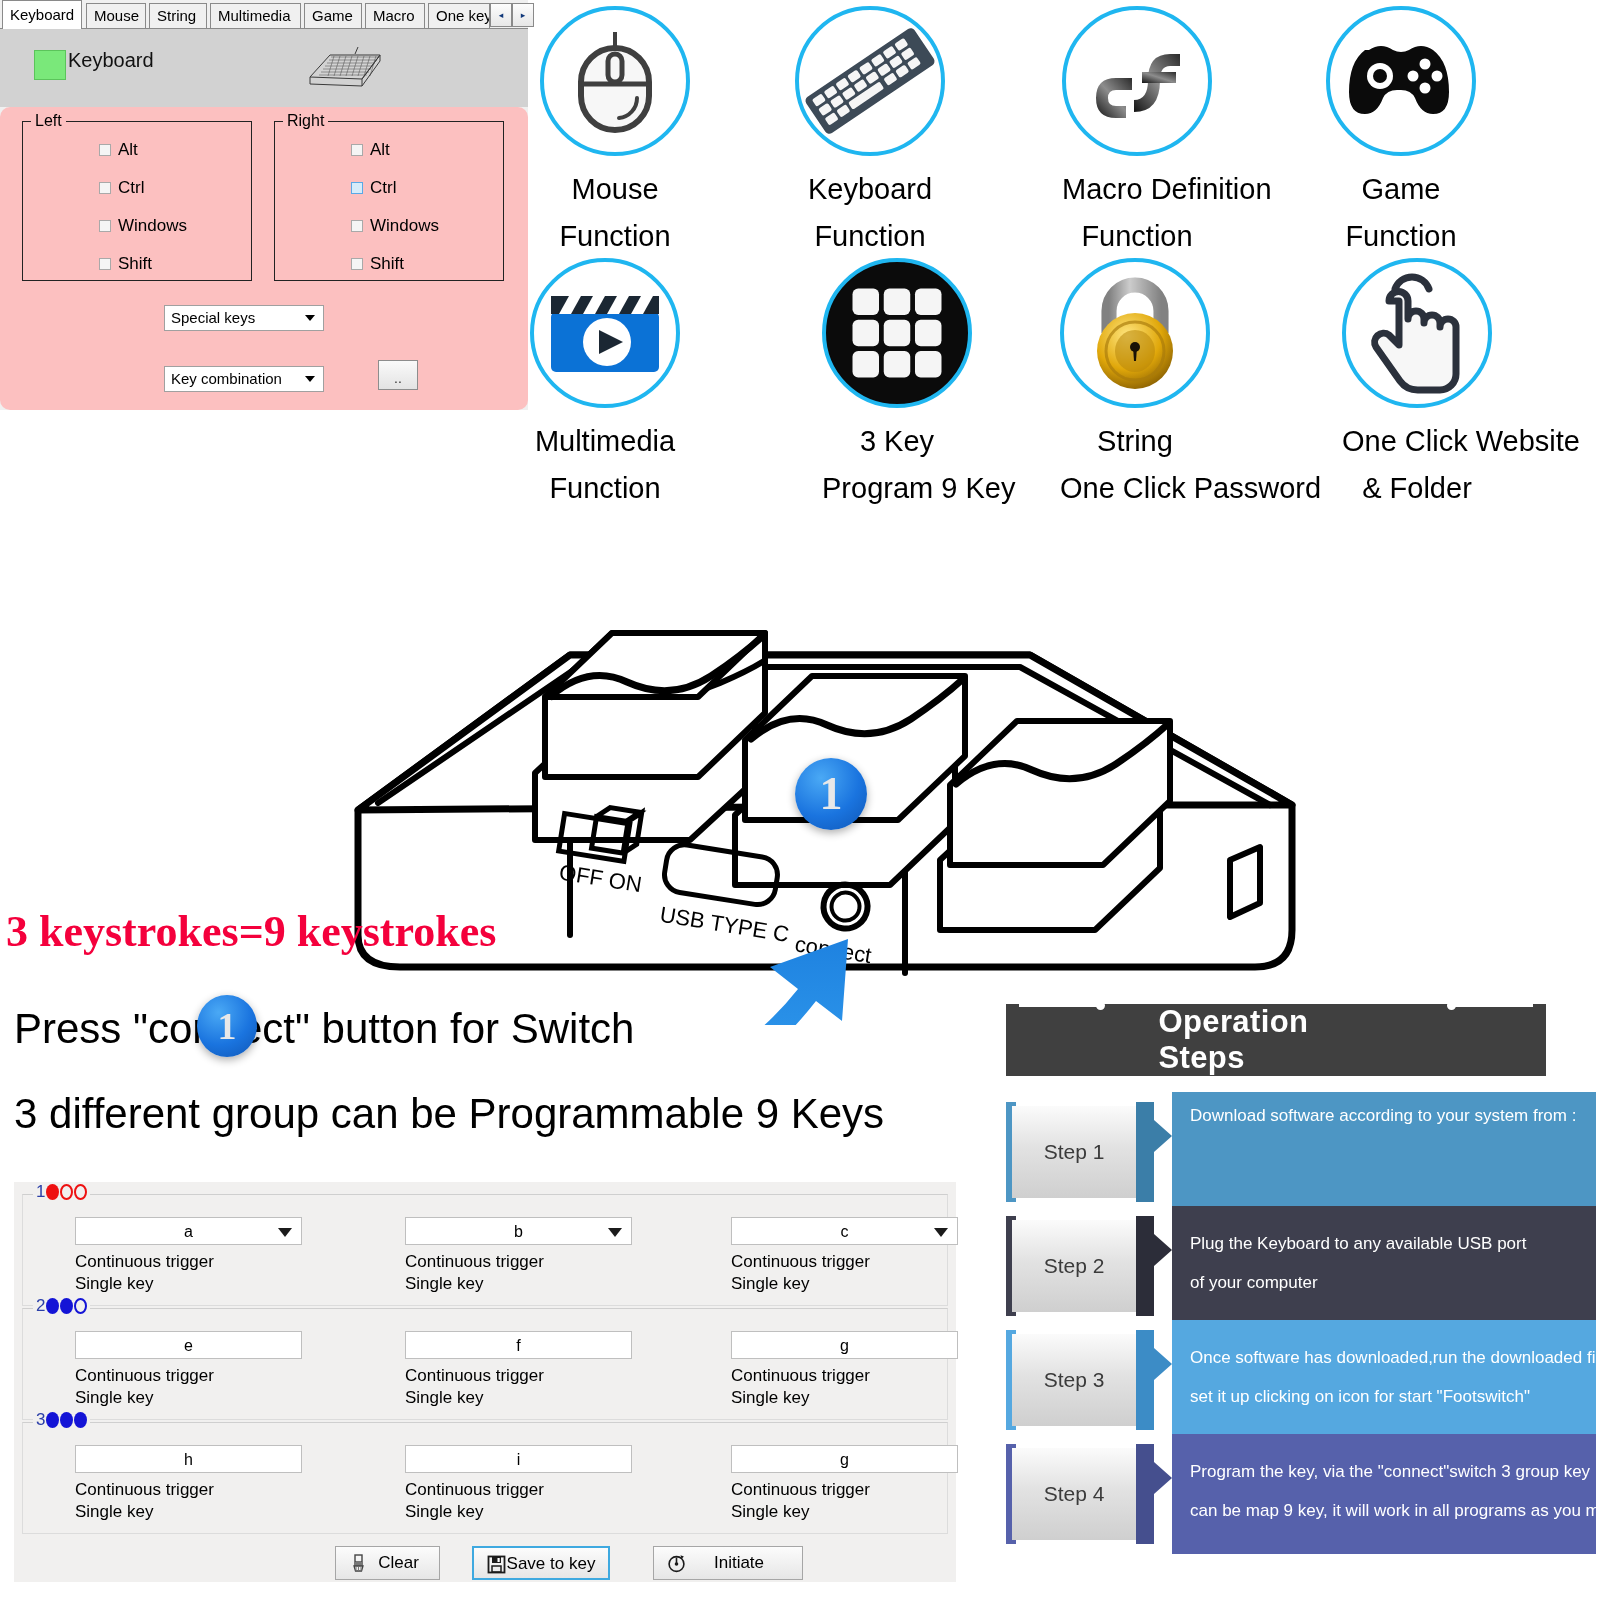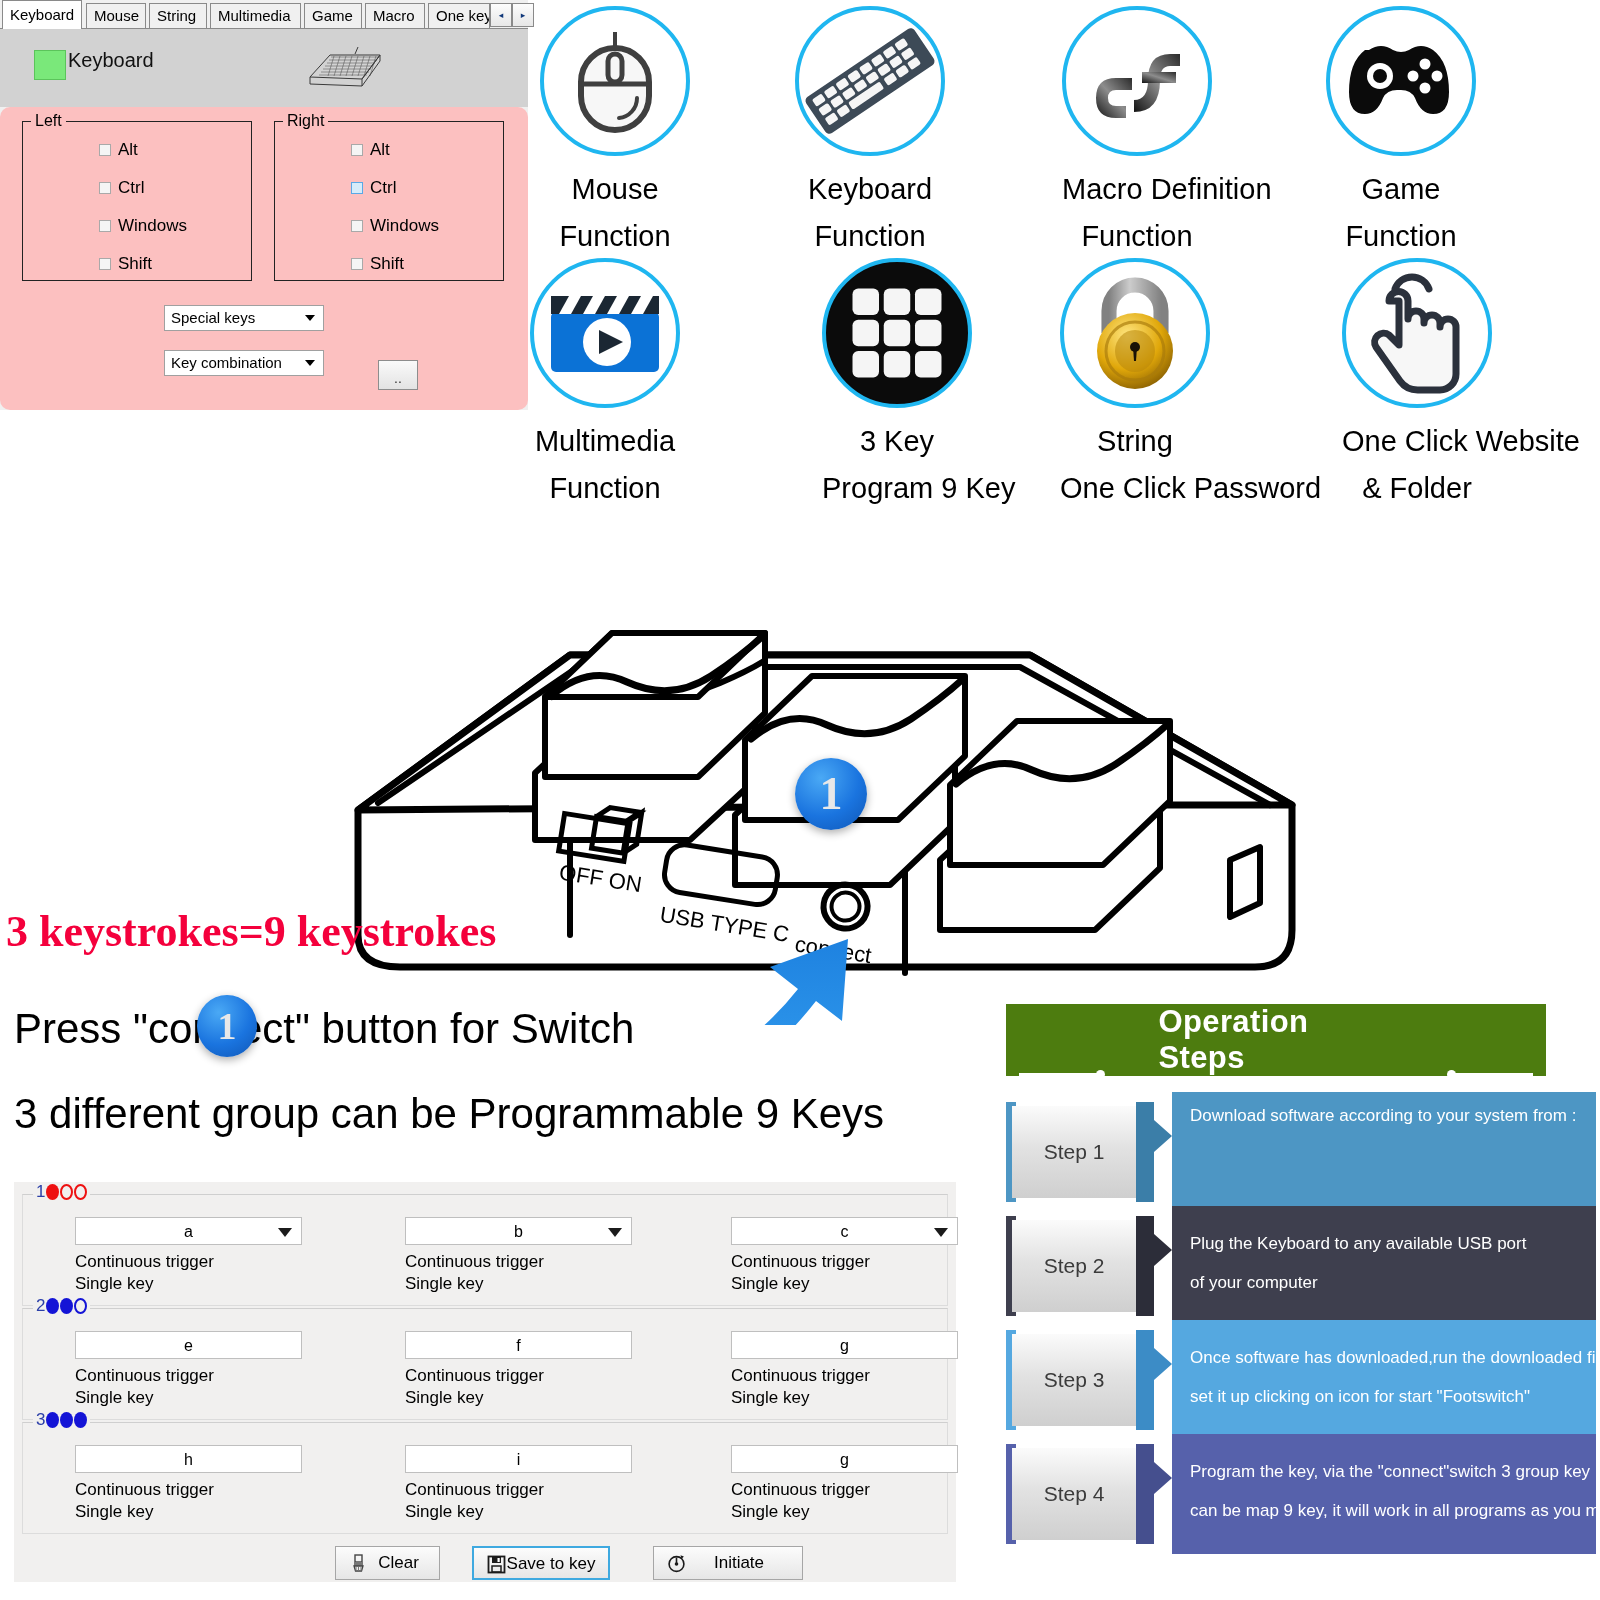--- a/index.html
+++ b/index.html
@@ -94,22 +94,22 @@
   .kdesc{position:absolute;font-size:17px;color:#000;line-height:1.32;}
 
   .actbtn{position:absolute;height:34px;box-sizing:border-box;
     border:1px solid #a6a6a6;background:linear-gradient(#fcfcfc,#e6e6e6);
     font-size:17px;color:#000;line-height:32px;text-align:center;}
   .actbtn.sel{border:2px solid #3ea9e0;}
   .actbtn .bi{position:absolute;left:12px;top:6px;width:21px;height:21px;}
 
   
   #ops{position:absolute;left:1006px;top:1004px;width:590px;height:596px;}
-  #ops-banner{position:absolute;left:0;top:0;width:540px;height:72px;background:#4d7c0f;
-    display:flex;align-items:flex-end;justify-content:center;gap:44px;}
+  #ops-banner{position:absolute;left:0;top:0;width:540px;height:72px;background:#404040;
+    display:flex;align-items:flex-start;justify-content:center;gap:44px;}
   #ops-banner .t{font-size:31px;font-weight:bold;color:#fff;letter-spacing:.4px;}
   .bline{display:inline-block;width:86px;height:3px;background:#fff;position:relative;margin:0 13px;vertical-align:4px;}
   .bline .d{position:absolute;top:-3px;width:9px;height:9px;border-radius:50%;background:#fff;}
 
   .srow{position:absolute;left:0;}
   .sbox{position:absolute;left:6px;top:14px;width:124px;height:92px;
      background:linear-gradient(#fbfbfb 0%,#e2e2e2 45%,#cfcfcf 100%);
      display:flex;align-items:center;justify-content:center;font-size:21px;color:#3b3b3b;}
   .sbox-l{position:absolute;left:0;top:10px;width:10px;height:100px;}
   .sbox-r{position:absolute;left:130px;top:10px;width:18px;height:100px;}
@@ -187,21 +187,21 @@
       <div class="chk-row" style="top:132px;">
         <span class="chkbox"></span><span>Shift</span>
       </div>
     </div>
 
     <div class="combo" style="left:164px;top:198px;width:160px;height:26px;">
       <span>Special keys</span>
       <span class="arrow"></span>
     </div>
 
-    <div class="combo" style="left:164px;top:243px;width:160px;height:26px;">
+    <div class="combo" style="left:164px;top:259px;width:160px;height:26px;">
       <span>Key combination</span>
       <span class="arrow"></span>
     </div>
   </div>
 
   <div id="dots-btn">..</div>
 </div>
 
 <div class="feat" style="left:540px;top:6px;width:150px;">
   <div class="circle">

